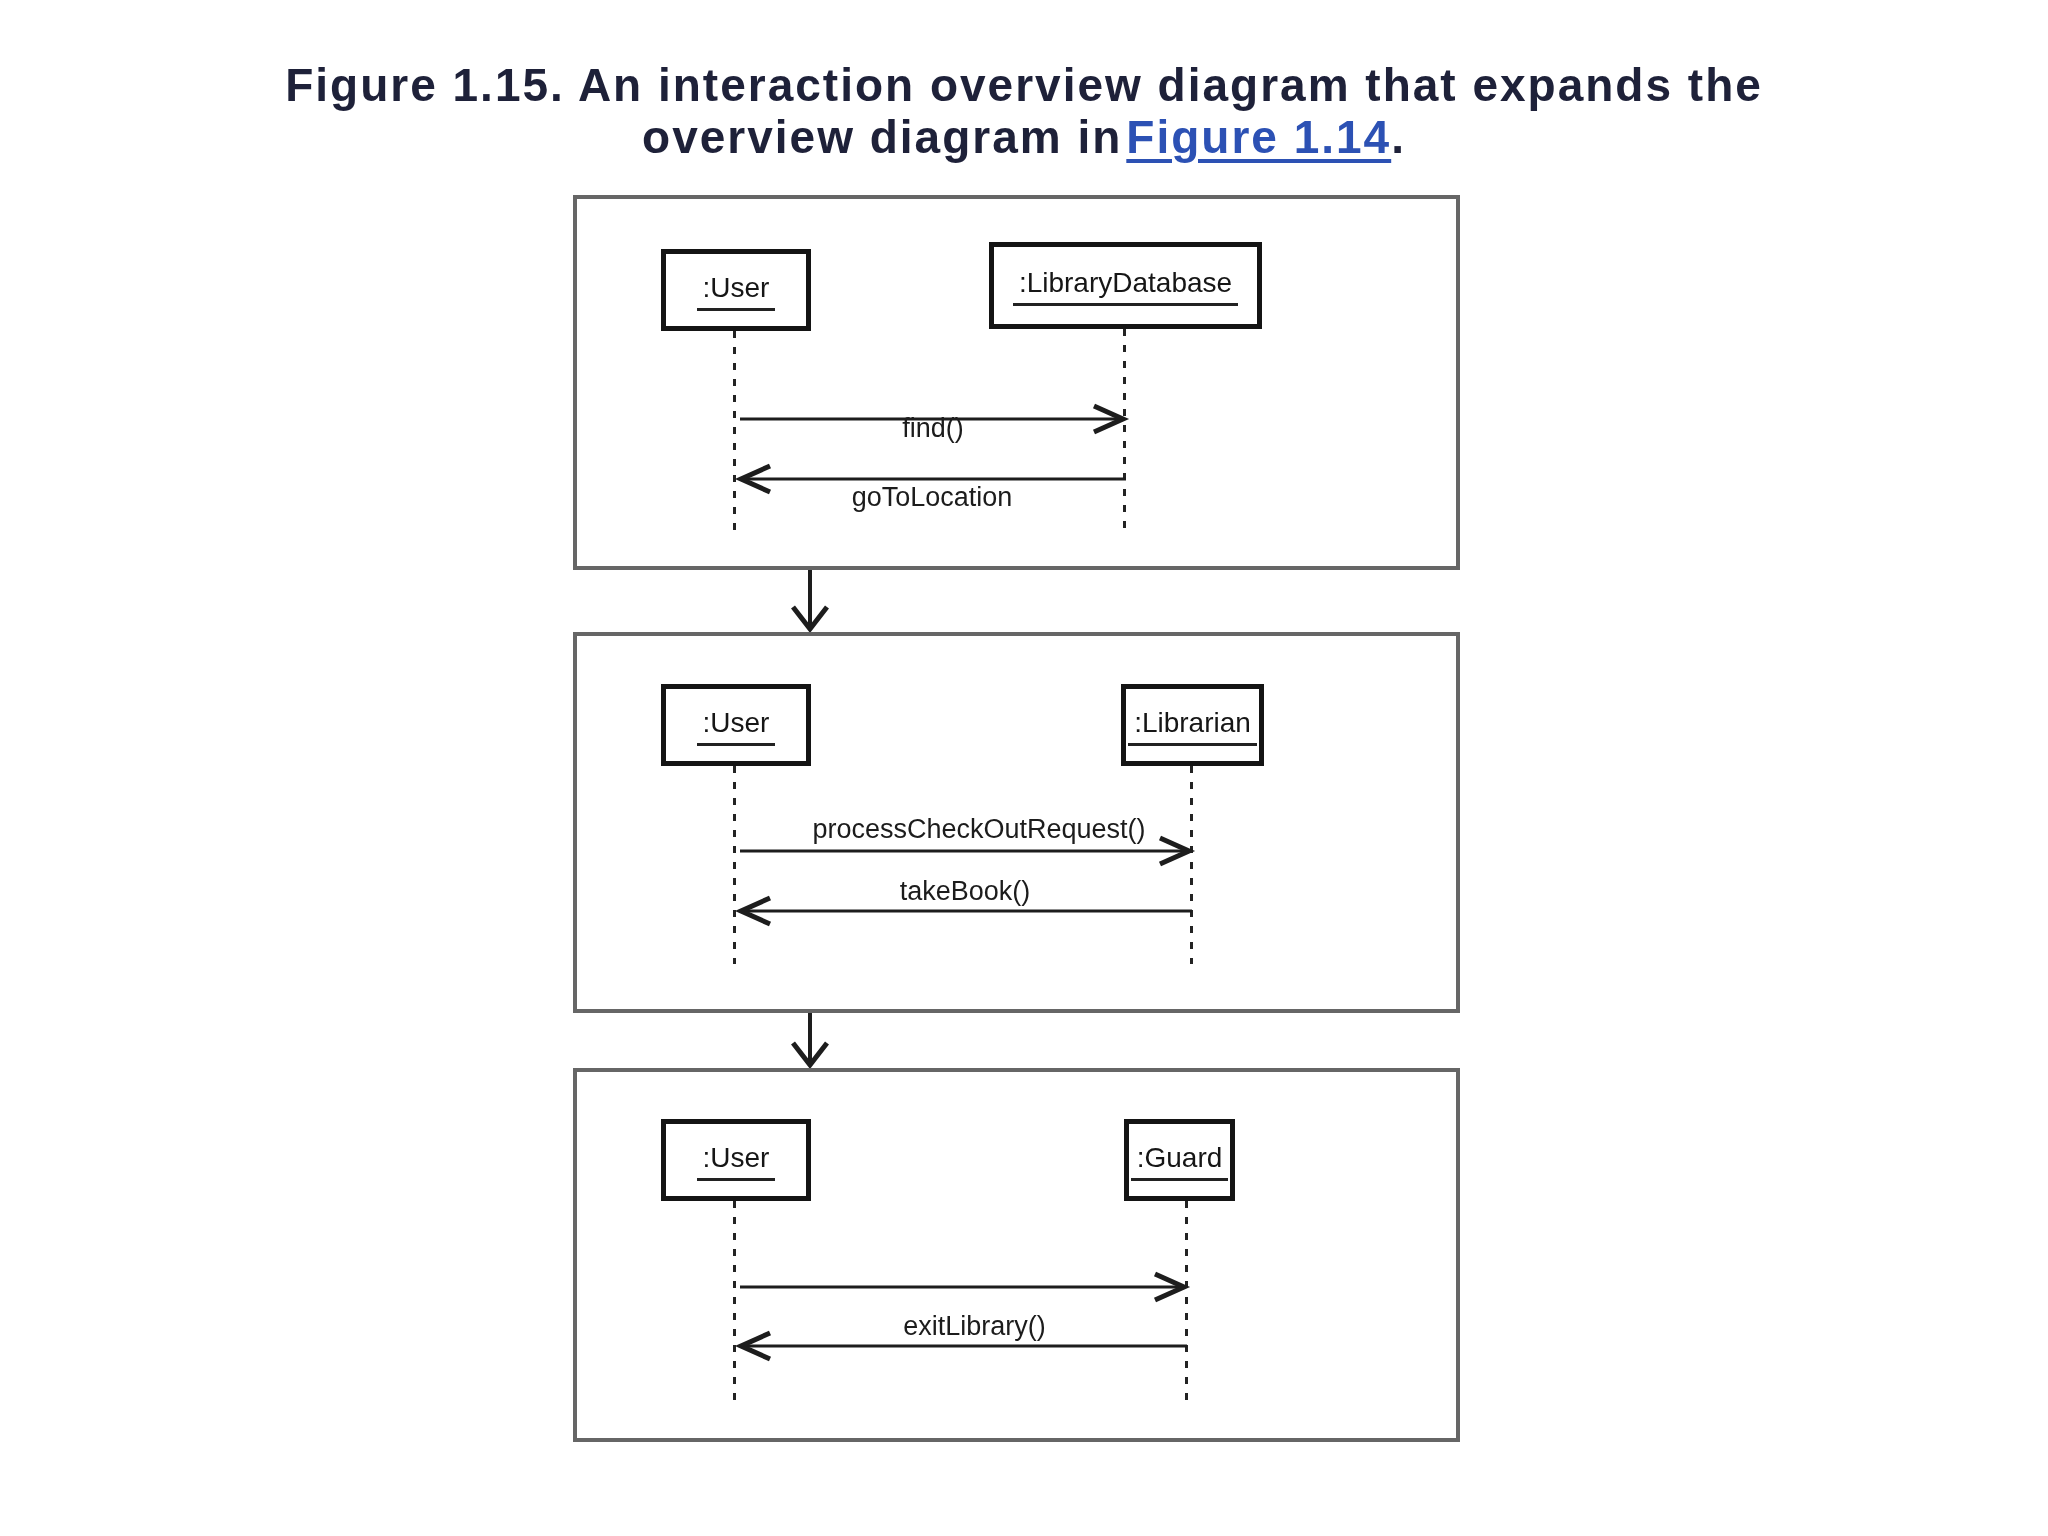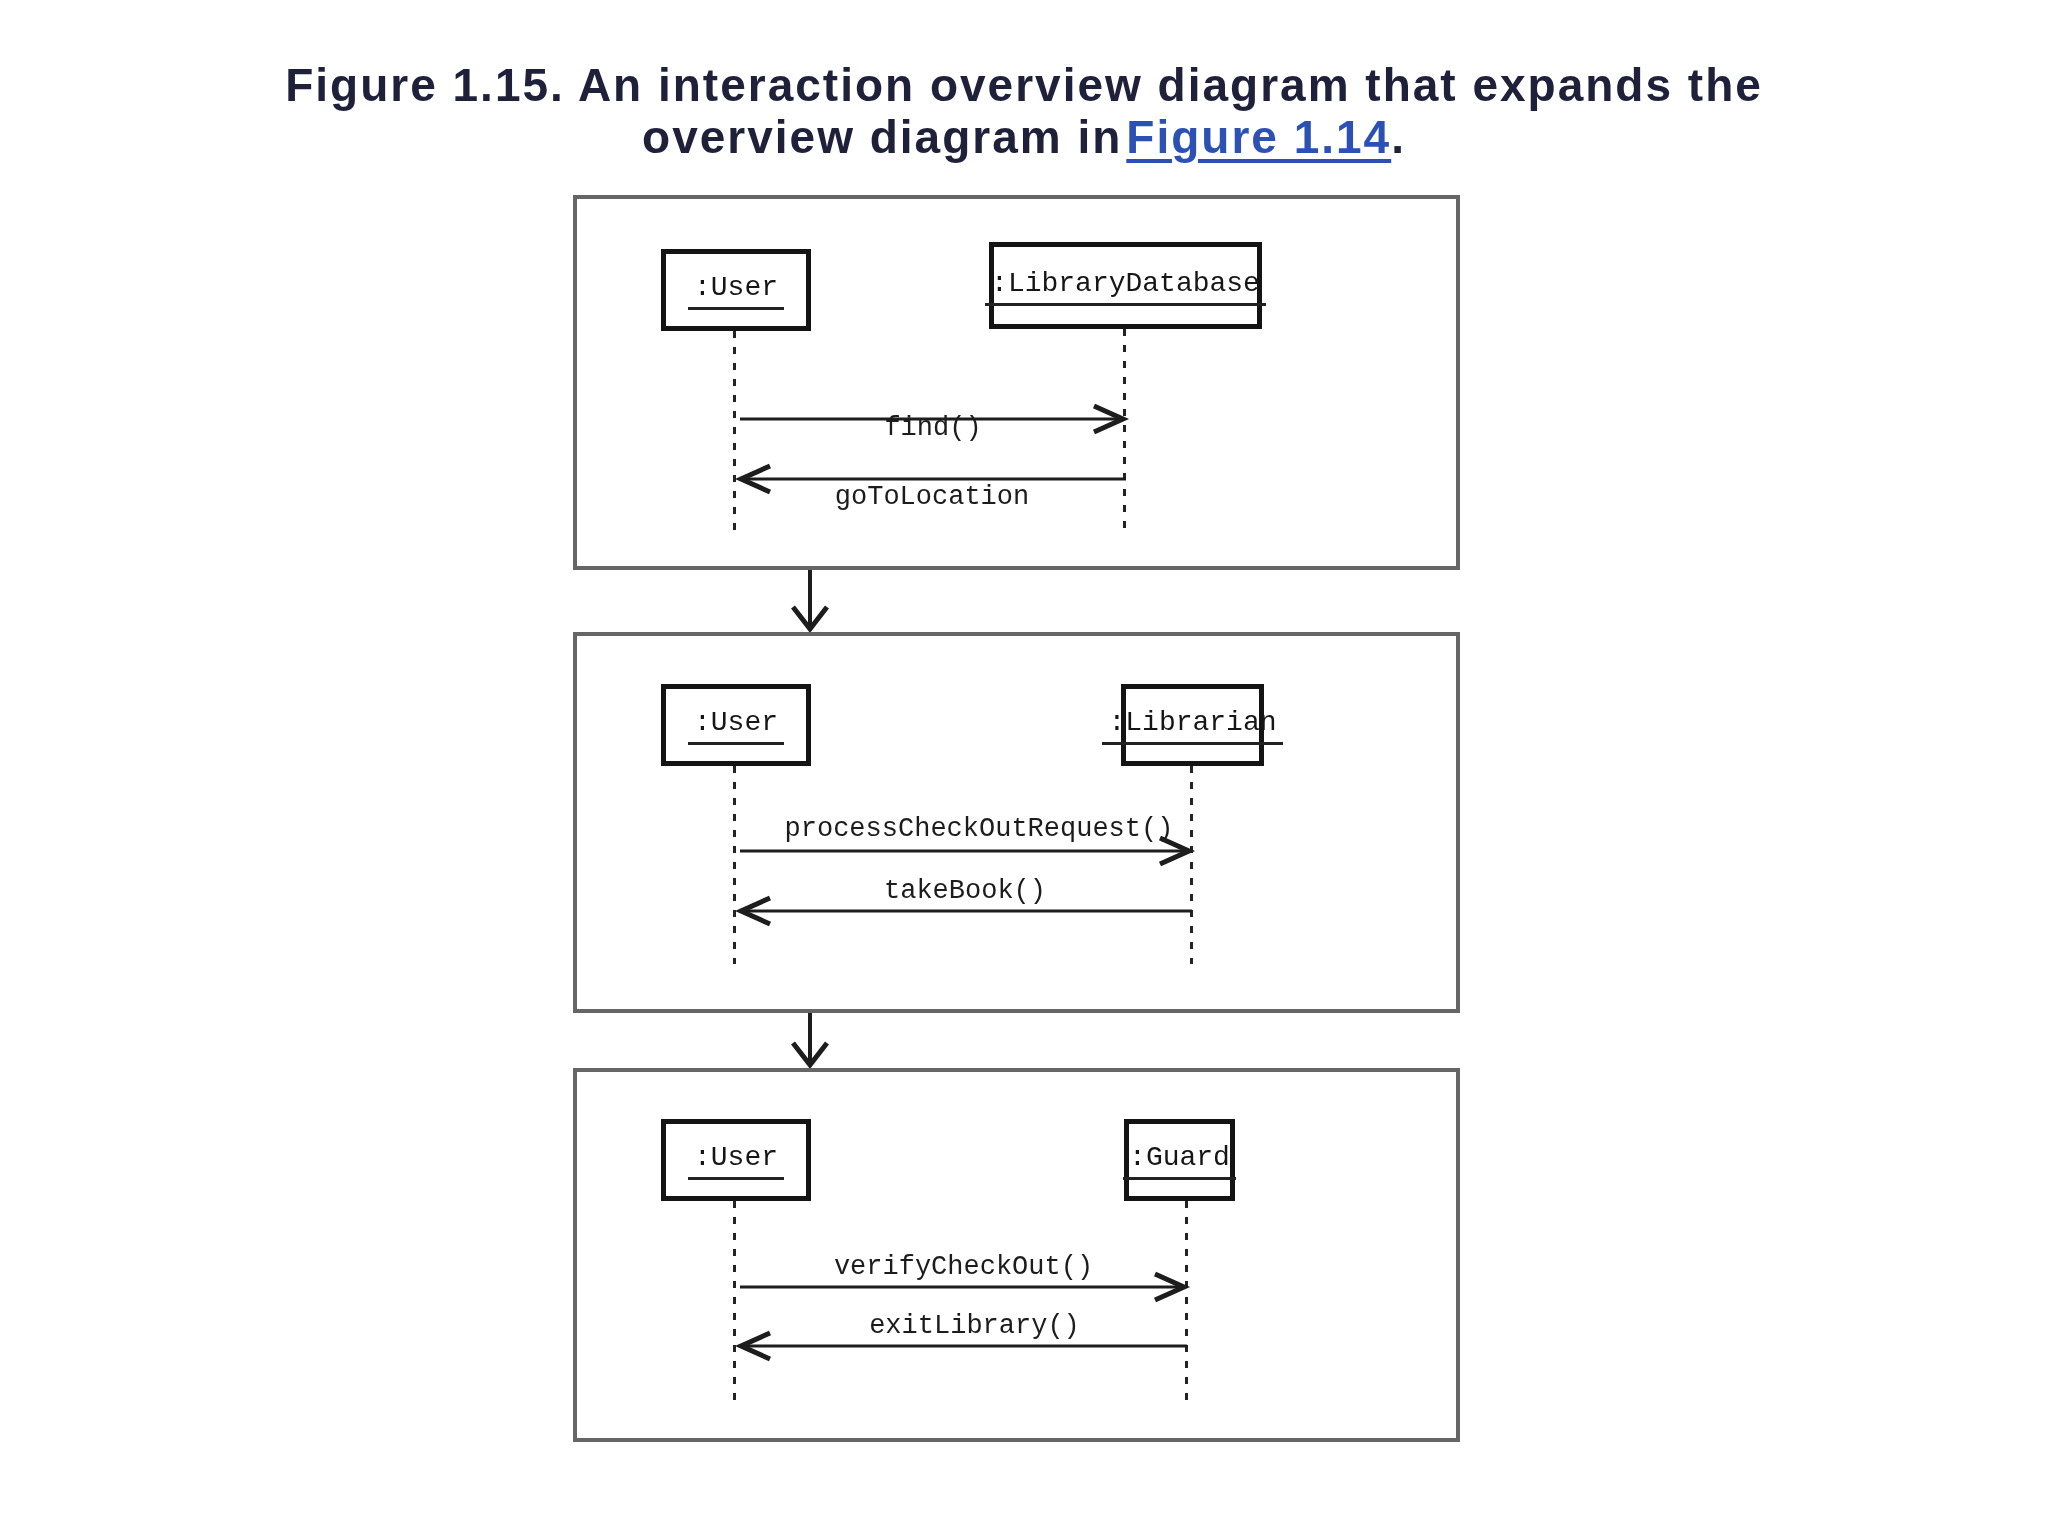--- a/index.html
+++ b/index.html
@@ -37,21 +37,20 @@
   .caption-suffix { color: #1e2139; }
 
   
   .frame {
     position: absolute;
     left: 573px;
     width: 887px;
     border: 4px solid #666666;
     background: #ffffff;
     box-sizing: border-box;
-    font-family: Liberation Mono, monospace;
   }
 
   
   .obox {
     position: absolute;
     border: 5px solid #141414;
     background: #ffffff;
     box-sizing: border-box;
     display: flex;
     align-items: center;
@@ -153,21 +152,20 @@
   <div class="frame" style="top:1068px;height:374px;">
     <div class="obox" style="left:84px;top:47px;width:150px;height:82px;">
       <span class="oname">:User</span>
     </div>
     <div class="obox" style="left:547px;top:47px;width:111px;height:82px;">
       <span class="oname">:Guard</span>
     </div>
     <div class="lifeline" style="left:156px;top:129px;height:201px;"></div>
     <div class="lifeline" style="left:608px;top:129px;height:201px;"></div>
 
-    <div class="mlabel" style="left:163px;top:180px;width:447px;">verifyCheckOut()</div>
     <svg class="arrow" style="left:163px;top:198px;" width="447" height="34">
       <line class="ink" x1="0" y1="17" x2="441" y2="17" stroke-width="3"></line>
       <polyline class="ink" points="415,4 444,17 415,30" stroke-width="5"></polyline>
     </svg>
 
     <div class="mlabel" style="left:173px;top:239px;width:449px;">exitLibrary()</div>
     <svg class="arrow" style="left:161px;top:257px;" width="449" height="34">
       <line class="ink" x1="6" y1="17" x2="449" y2="17" stroke-width="3"></line>
       <polyline class="ink" points="32,4 3,17 32,30" stroke-width="5"></polyline>
     </svg>

